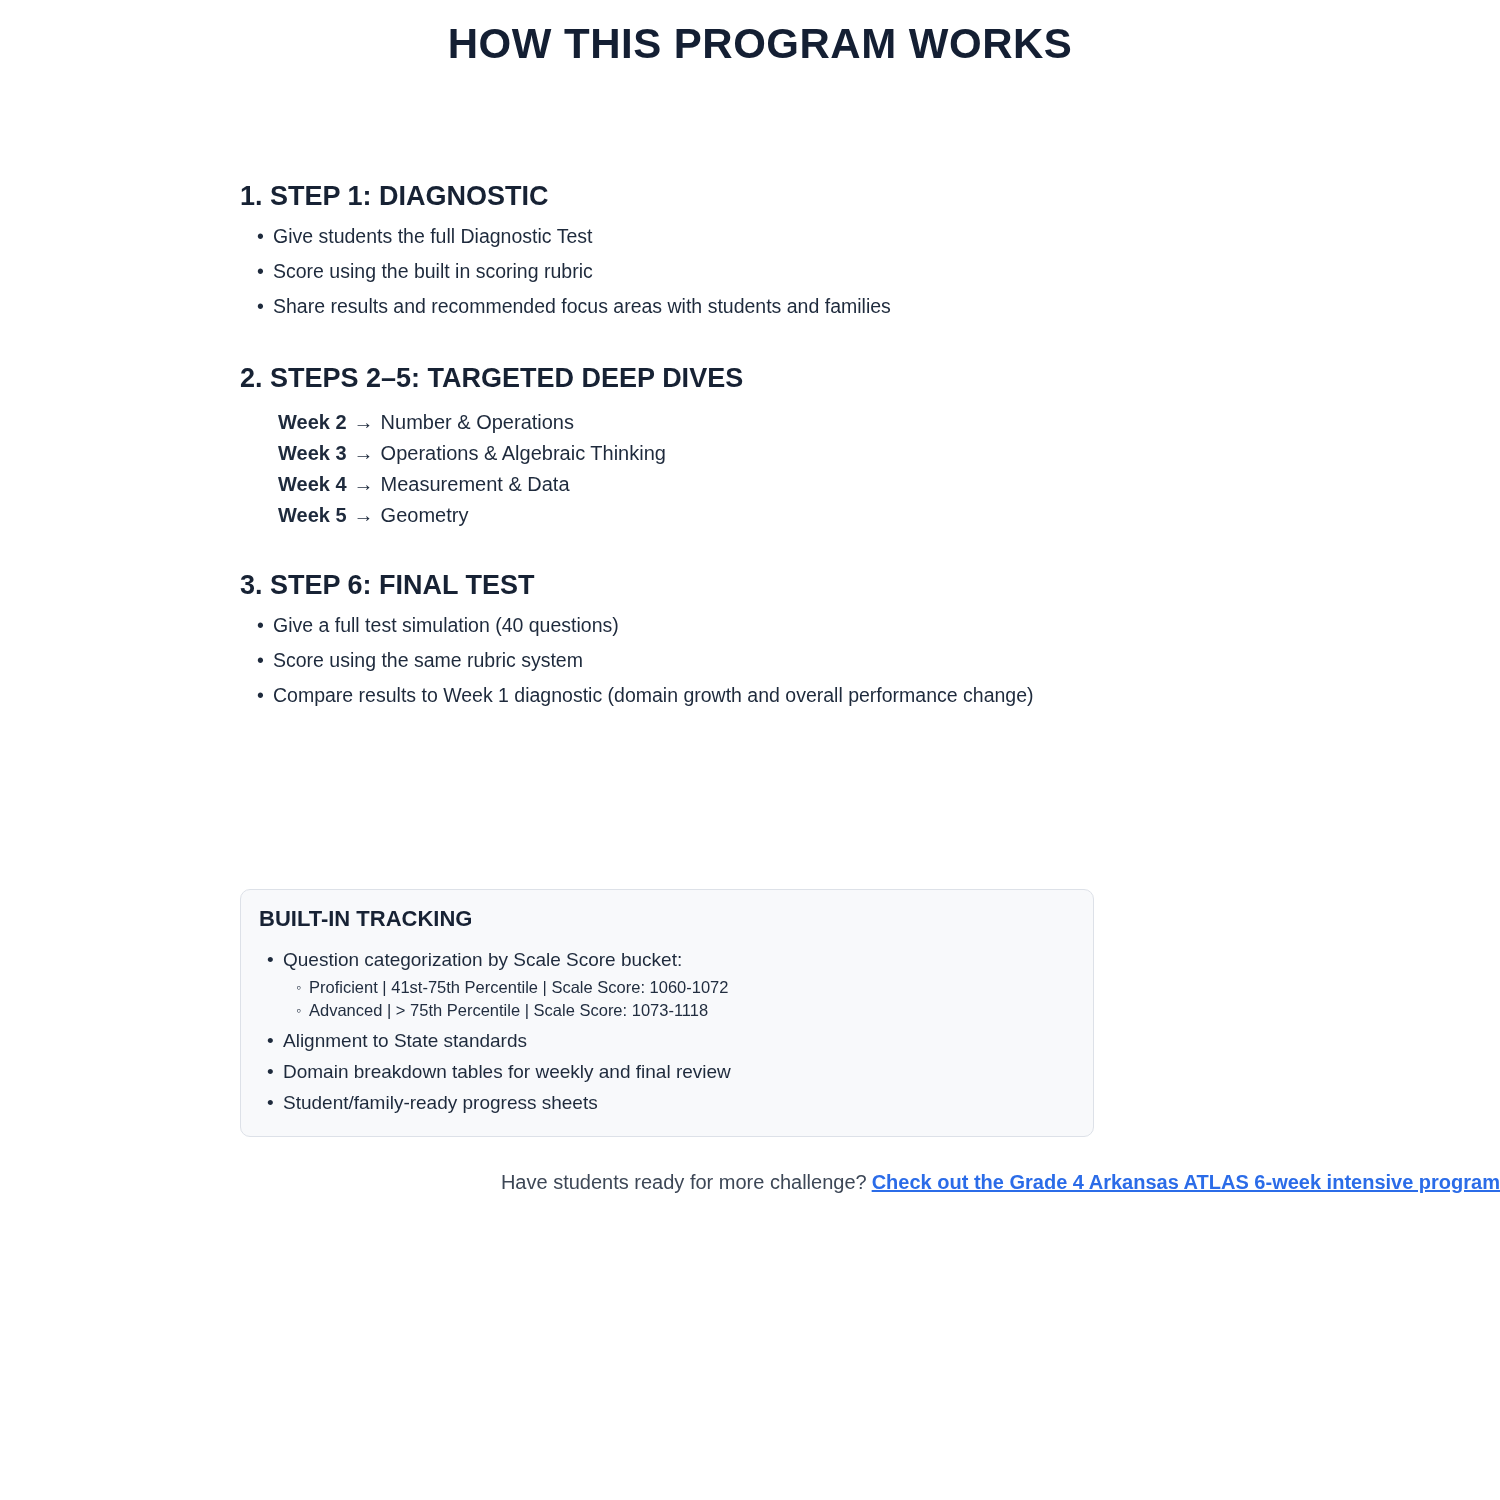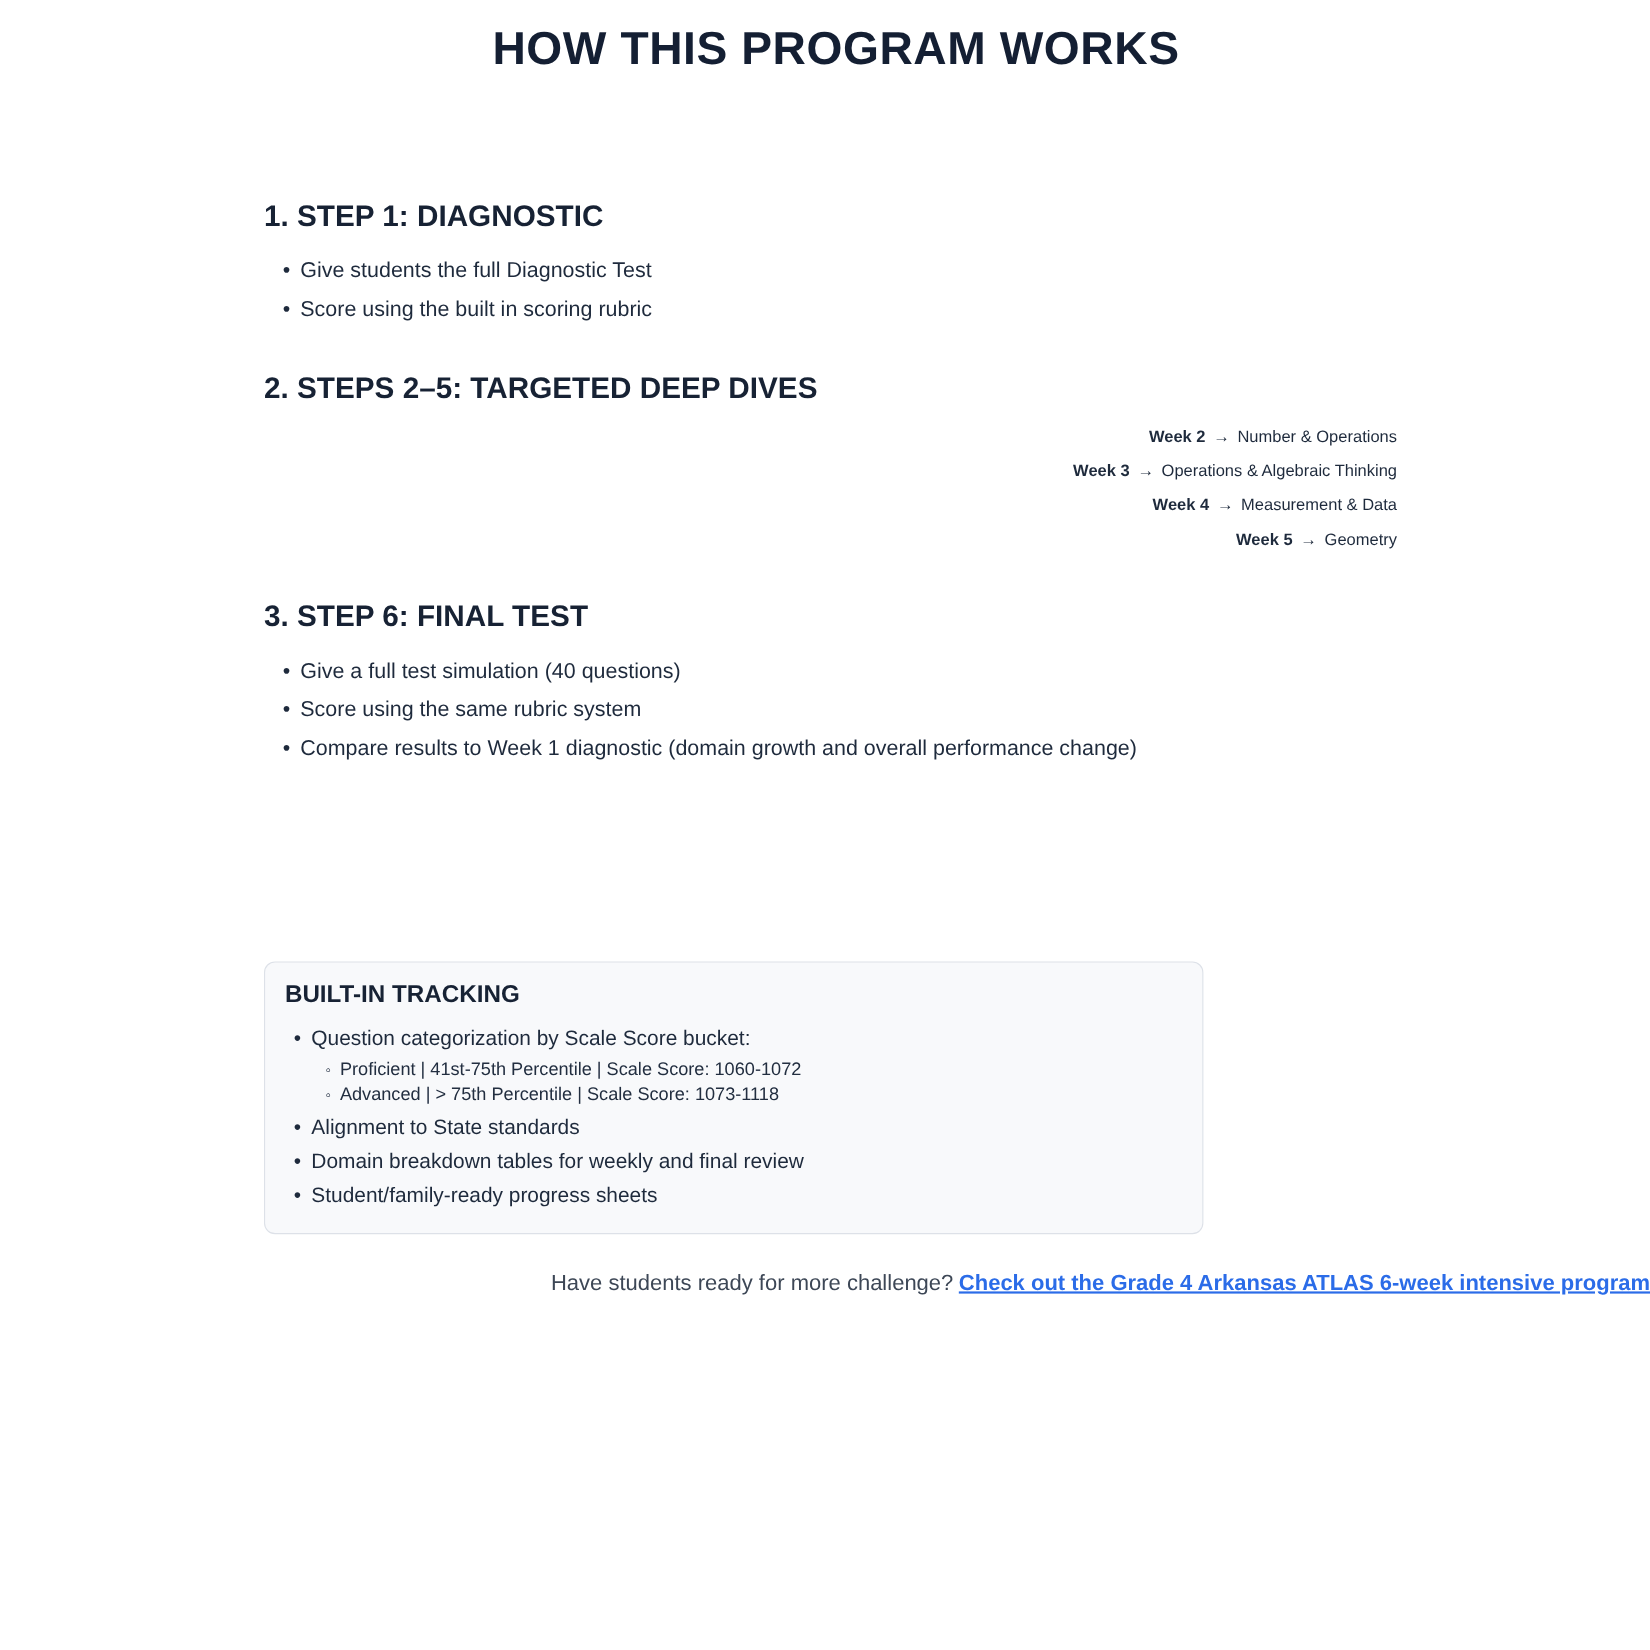--- a/index.html
+++ b/index.html
@@ -27,36 +27,36 @@
   .section-1 { margin-top:112px; }
   .section { margin-top:38px; }
 
   h2.section-heading {
     font-size:27px;
     font-weight:bold;
     color:#172234;
     line-height:32px;
   }
 
-  ul.bullets { list-style:none; margin-top:17px; }
+  ul.bullets { list-style:none; margin-top:7px; }
   ul.bullets li {
     position:relative;
     font-size:19.5px;
     line-height:35px;
     padding-left:33px;
     color:#1e2a3c;
   }
   ul.bullets li::before {
     content:"\2022";
     position:absolute; left:17px;
     color:#1e2a3c;
   }
 
   .weeks { margin-top:13px; margin-left:38px; }
-  .week-line { font-size:15px; line-height:31px;text-align:right; }
+  .week-line { font-size:20px; line-height:31px; }
   .week-label { font-weight:bold; }
   .arrow { margin:0 7px; }
 
   .tracking-box {
     margin-top:176px;
     margin-left:240px;
     width:854px;
     background:#f8f9fb;
     border:1px solid #dde1e8;
     border-radius:10px;
@@ -114,20 +114,21 @@
 
   <h1 class="doc-title">HOW THIS PROGRAM WORKS</h1>
 
   <div class="content">
 
     <div class="section-1">
       <h2 class="section-heading">1. STEP 1: DIAGNOSTIC</h2>
       <ul class="bullets">
         <li>Give students the full Diagnostic Test</li>
         <li>Score using the built in scoring rubric</li>
+        <li>Share results and recommended focus areas with students and families</li>
       </ul>
     </div>
 
     <div class="section">
       <h2 class="section-heading">2. STEPS 2–5: TARGETED DEEP DIVES</h2>
       <div class="weeks">
         <div class="week-line">
           <span class="week-label">Week 2</span><span class="arrow">→</span><span>Number &amp; Operations</span>
         </div>
         <div class="week-line">

